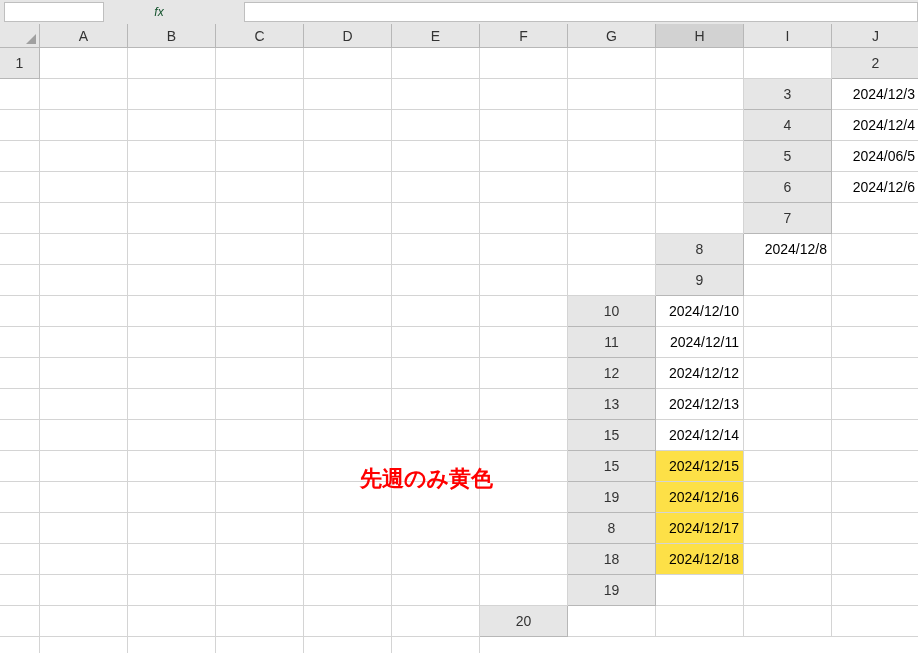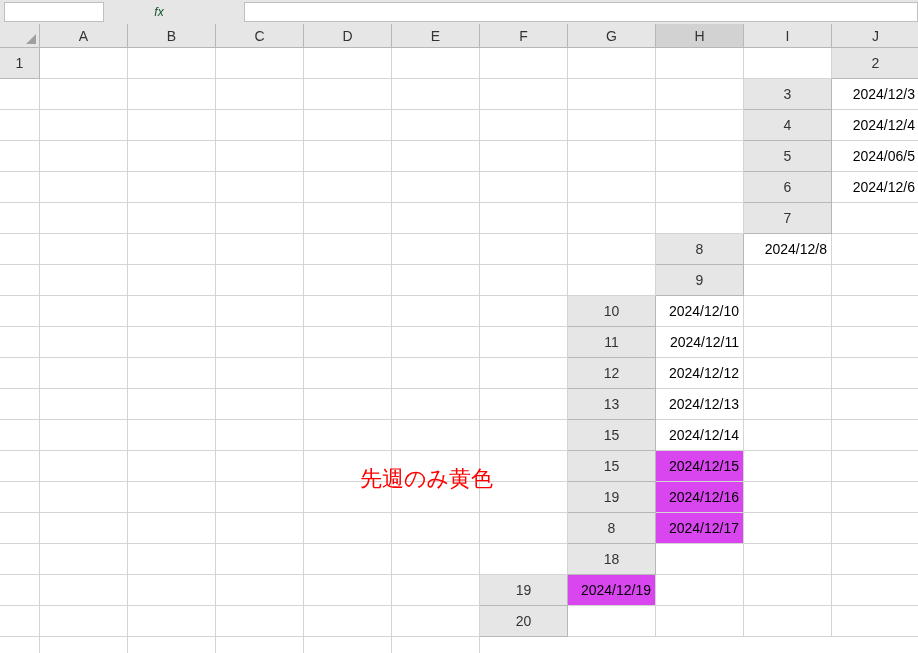--- a/index.html
+++ b/index.html
@@ -103,26 +103,26 @@
   padding: 0 4px;
   font-size: 14px;
   color: #000;
   background: #fff;
 }
 .cell.date {
   justify-content: flex-end;
   color: #000;
 }
 .cell.hl {
-  background: #d946ef;
+  background: #fde047;
 }
 .caption {
   position: absolute;
   font-size: 22px;
-  font-weight: normal;
+  font-weight: bold;
   color: #ff0000;
   pointer-events: none;
   z-index: 10;
 }
 .wrap {
   position: relative;
 }
 </style>
 </head>
 <body>
@@ -325,31 +325,31 @@
       <div class="cell"></div>
       <div class="cell"></div>
       <div class="cell"></div>
       <div class="cell"></div>
       <div class="cell"></div>
       <div class="cell"></div>
       <div class="cell"></div>
       <div class="cell"></div>
       <div class="cell"></div>
       <div class="rowhead">18</div>
+      <div class="cell date hl">2024/12/18</div>
       <div class="cell"></div>
       <div class="cell"></div>
       <div class="cell"></div>
       <div class="cell"></div>
       <div class="cell"></div>
       <div class="cell"></div>
       <div class="cell"></div>
       <div class="cell"></div>
       <div class="cell"></div>
       <div class="rowhead">19</div>
-      <div class="cell date hl">2024/12/19</div>
       <div class="cell"></div>
       <div class="cell"></div>
       <div class="cell"></div>
       <div class="cell"></div>
       <div class="cell"></div>
       <div class="cell"></div>
       <div class="cell"></div>
       <div class="cell"></div>
       <div class="cell"></div>
       <div class="rowhead">20</div>

